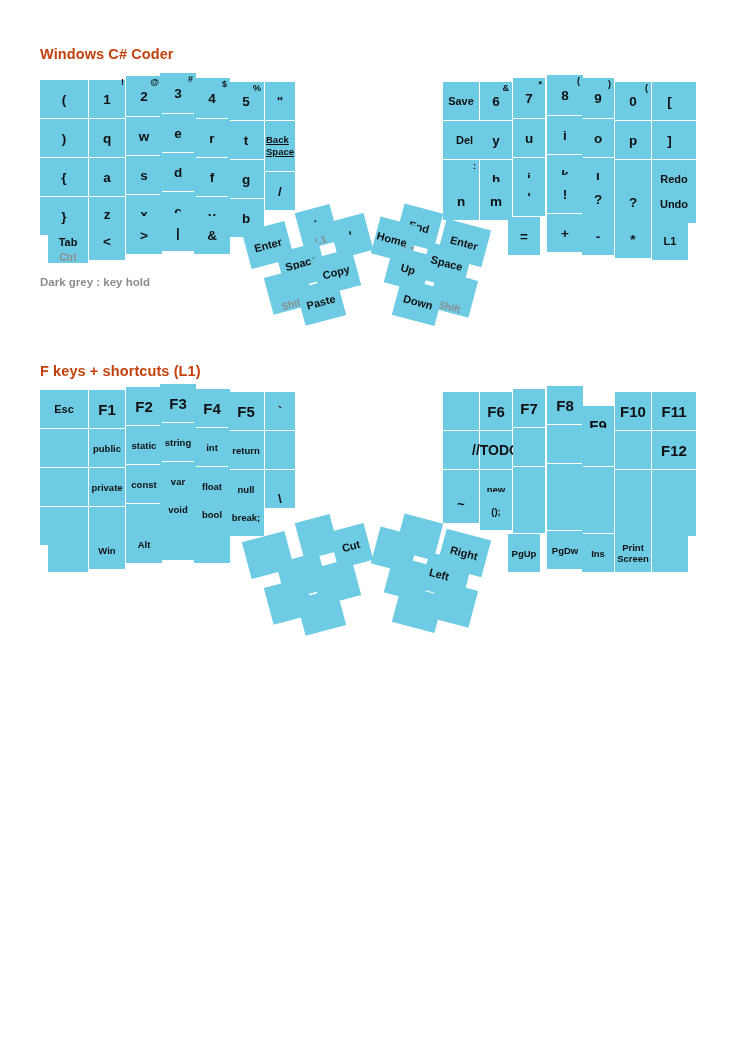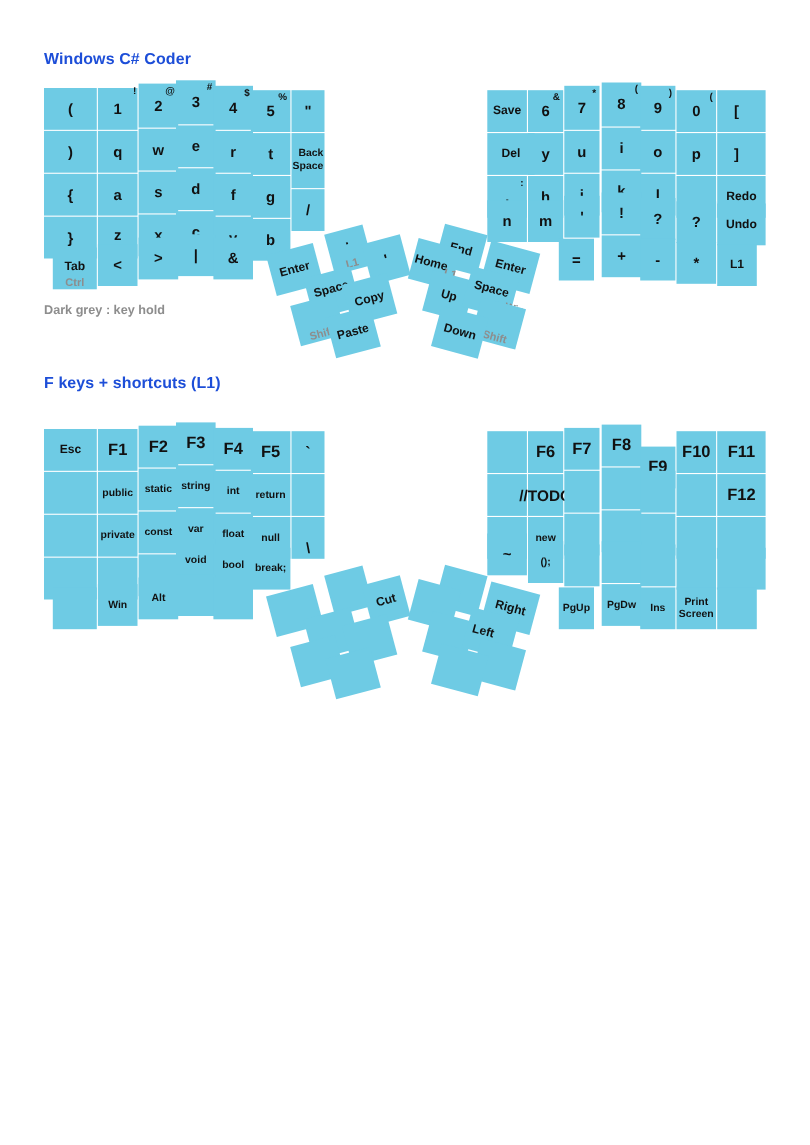--- a/index.html
+++ b/index.html
@@ -2,21 +2,21 @@
 <html><head>
 <meta charset="utf-8">
 <style>
   html,body{margin:0;padding:0;}
   body{
     width:736px;height:1041px;background:#ffffff;
     font-family:"Liberation Sans", sans-serif;
     color:#000;position:relative;overflow:hidden;
   }
   .layer-title{
-    position:absolute;font-size:14.5px;font-weight:bold;color:#1d4ed8;letter-spacing:.1px;
+    position:absolute;font-size:14.5px;font-weight:bold;color:#c2410c;letter-spacing:.1px;
   }
   .note{
     position:absolute;font-size:11.5px;font-weight:bold;color:#8d8d8d;
   }
   .key{
     position:absolute;background:#6ecbe4;box-sizing:border-box;
     color:#111;
   }
   .key .lbl{
     position:absolute;white-space:nowrap;
@@ -86,21 +86,21 @@
 <div class="key" style="left:160px;top:114px;width:36px;height:38px;">
   <span class="lbl c">e</span>
 </div>
 <div class="key" style="left:194px;top:119px;width:36px;height:38px;">
   <span class="lbl c">r</span>
 </div>
 <div class="key" style="left:228px;top:121px;width:36px;height:38px;">
   <span class="lbl c">t</span>
 </div>
 <div class="key" style="left:265px;top:121px;width:30px;height:50px;">
-  <span class="lbl c tiny" style="line-height:12px;text-align:right;white-space:pre-line;">Back Space</span>
+  <span class="lbl c tiny" style="line-height:12px;text-align:left;white-space:pre-line;text-decoration:underline;">Back Space</span>
 </div>
 
 <div class="key" style="left:40px;top:158px;width:48px;height:38px;">
   <span class="lbl c">{</span>
 </div>
 <div class="key" style="left:89px;top:158px;width:36px;height:38px;">
   <span class="lbl c">a</span>
 </div>
 <div class="key" style="left:126px;top:156px;width:36px;height:38px;">
   <span class="lbl c">s</span>
@@ -308,21 +308,21 @@
 </div>
 <div class="key rot-r" style="left:432px;top:275px;width:42px;height:38px;">
   <span class="lbl bt">Shift</span>
 </div>
 <div class="key rot-r" style="left:396px;top:283px;width:44px;height:38px;">
   <span class="lbl c small">Down</span>
 </div>
 
 <div class="note" style="left:40px;top:276px;">Dark grey : key hold</div>
 
-<div class="layer-title" style="left:40px;top:341px;">F keys + shortcuts (L1)</div>
+<div class="layer-title" style="left:40px;top:363px;">F keys + shortcuts (L1)</div>
 
 <div class="key" style="left:40px;top:390px;width:48px;height:38px;">
   <span class="lbl c small">Esc</span>
 </div>
 <div class="key" style="left:89px;top:390px;width:36px;height:38px;">
   <span class="lbl c big">F1</span>
 </div>
 <div class="key" style="left:126px;top:387px;width:36px;height:38px;">
   <span class="lbl c big">F2</span>
 </div>

